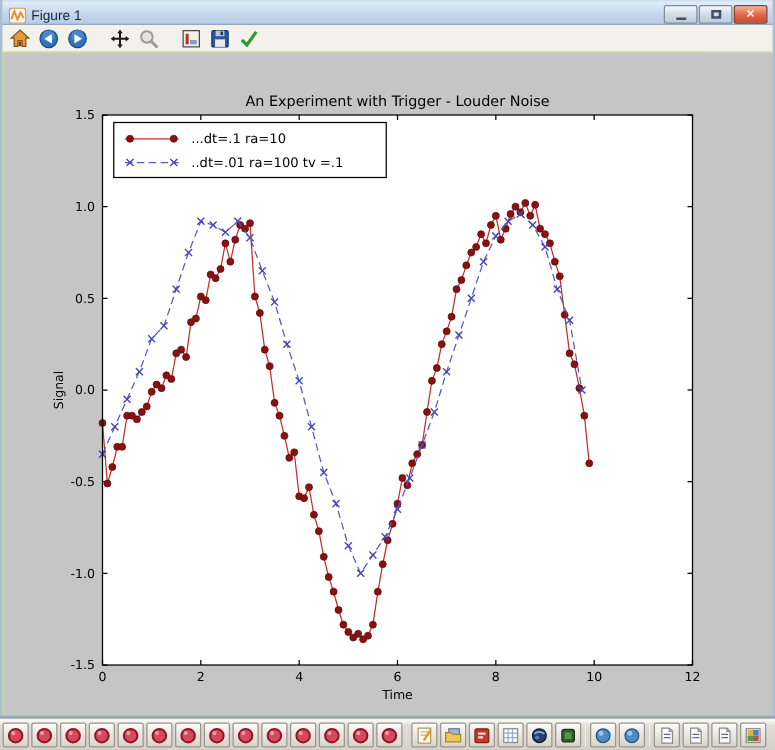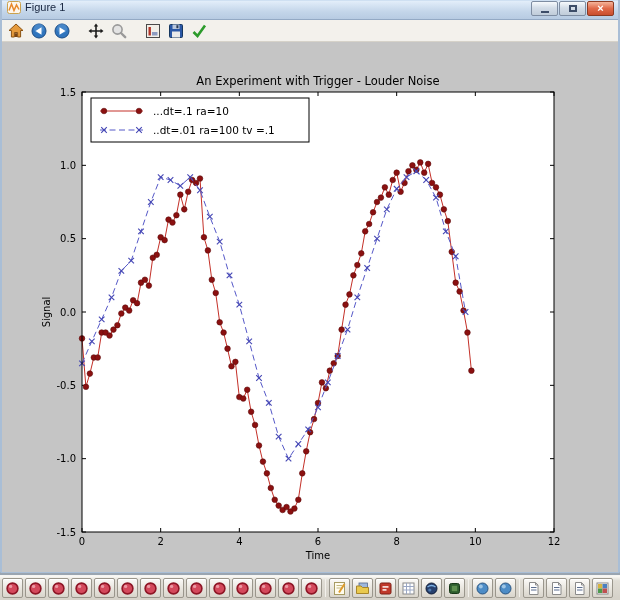--- a/index.html
+++ b/index.html
@@ -4,21 +4,21 @@
 <style>
   html,body{margin:0;padding:0;background:#8f9aa8;}
   *{box-sizing:border-box;}
   #screen{position:relative;width:620px;height:600px;overflow:hidden;
           font-family:"Liberation Sans",sans-serif;background:#9aa5b1;}
 
   
   .window{position:absolute;left:0;top:0;width:620px;height:573px;
           border:2px solid #a9bed6;border-top:none;background:#c5c5c5;
           border-radius:0 0 2px 2px;}
-  .titlebar{height:20px;display:flex;align-items:flex-start;padding:0 3px;
+  .titlebar{height:20px;display:flex;align-items:flex-end;padding:0 3px;
             background:linear-gradient(#e3eefa,#c3d5e9 60%,#b7cbe2);
             border-bottom:1px solid #93a9c4;border-top:1px solid #cfe0f2;}
   .titlebar .app-icon{width:14px;height:13px;margin:0 4px 0 2px;flex:0 0 auto;}
   .titlebar .title-text{font-size:11px;color:#17253f;flex:1 1 auto;
             white-space:nowrap;overflow:hidden;}
   .win-controls{display:flex;gap:1px;margin-right:1px;}
   .win-btn{width:27px;height:15px;border:1px solid #7e8da2;border-radius:2px;
            background:linear-gradient(#f7fafc,#d3dde8 45%,#c0ccd9);
            display:flex;align-items:center;justify-content:center;
            font-size:10px;line-height:1;color:#33425c;cursor:default;}

